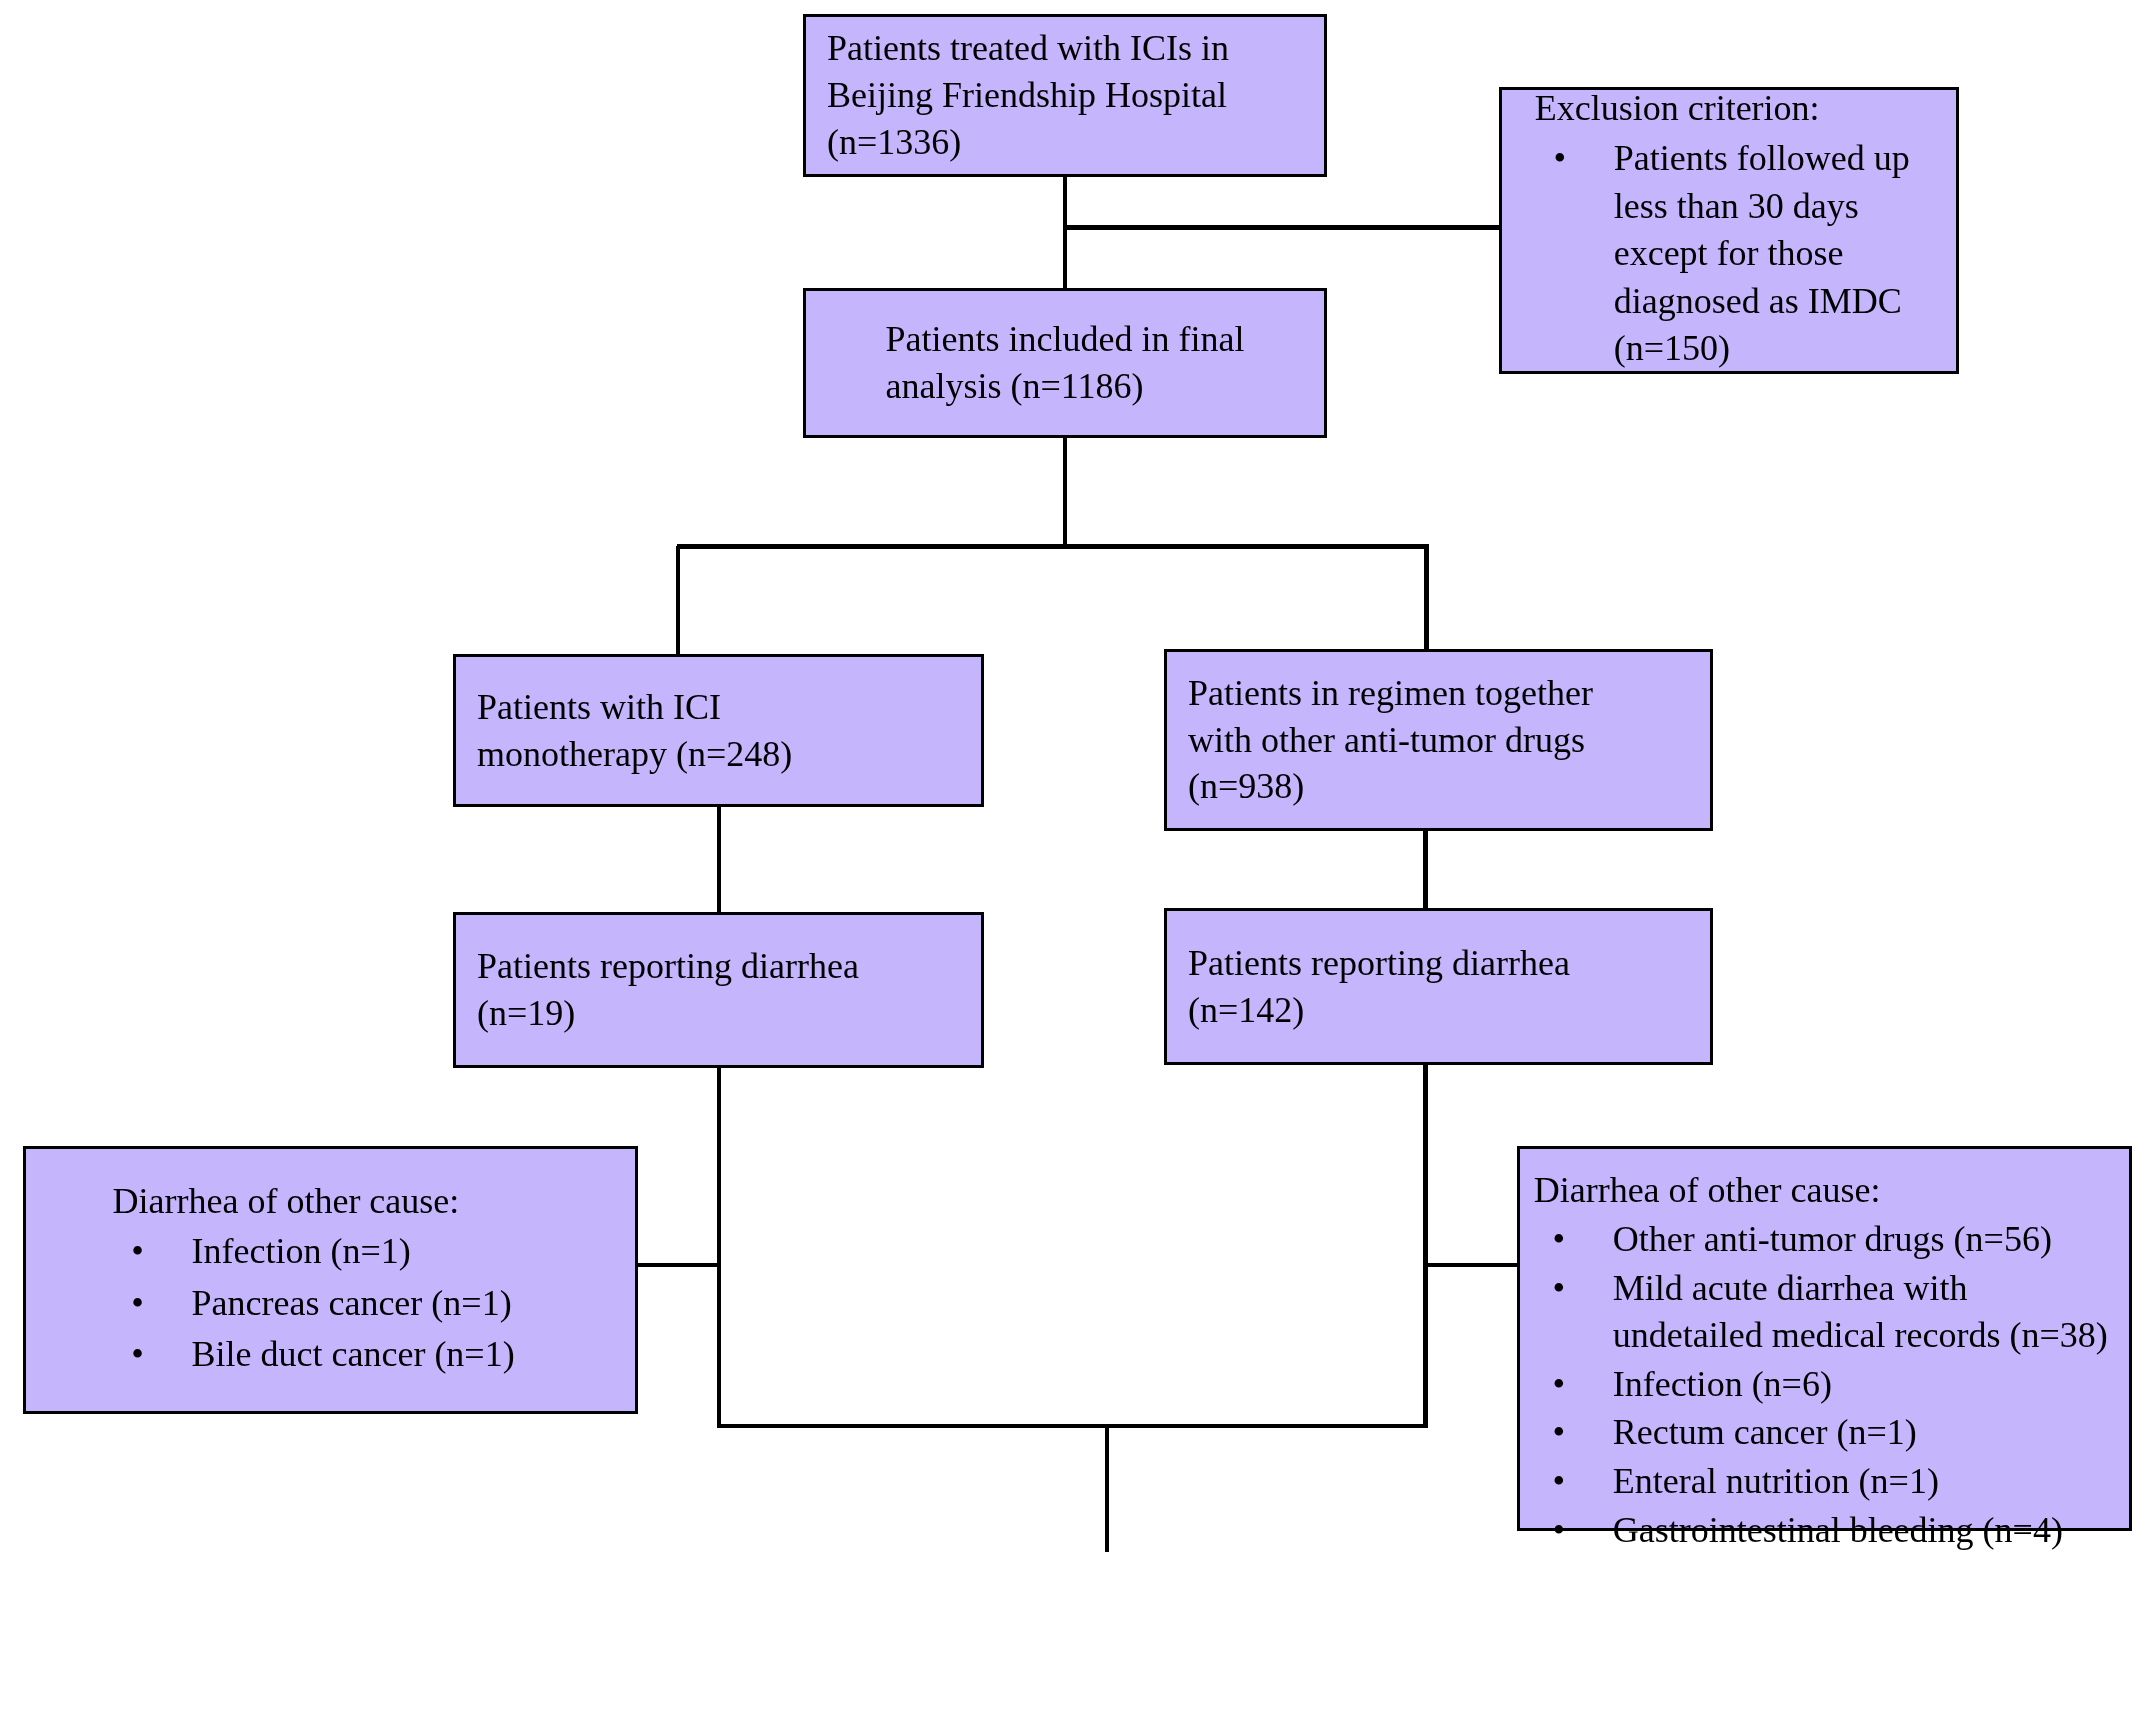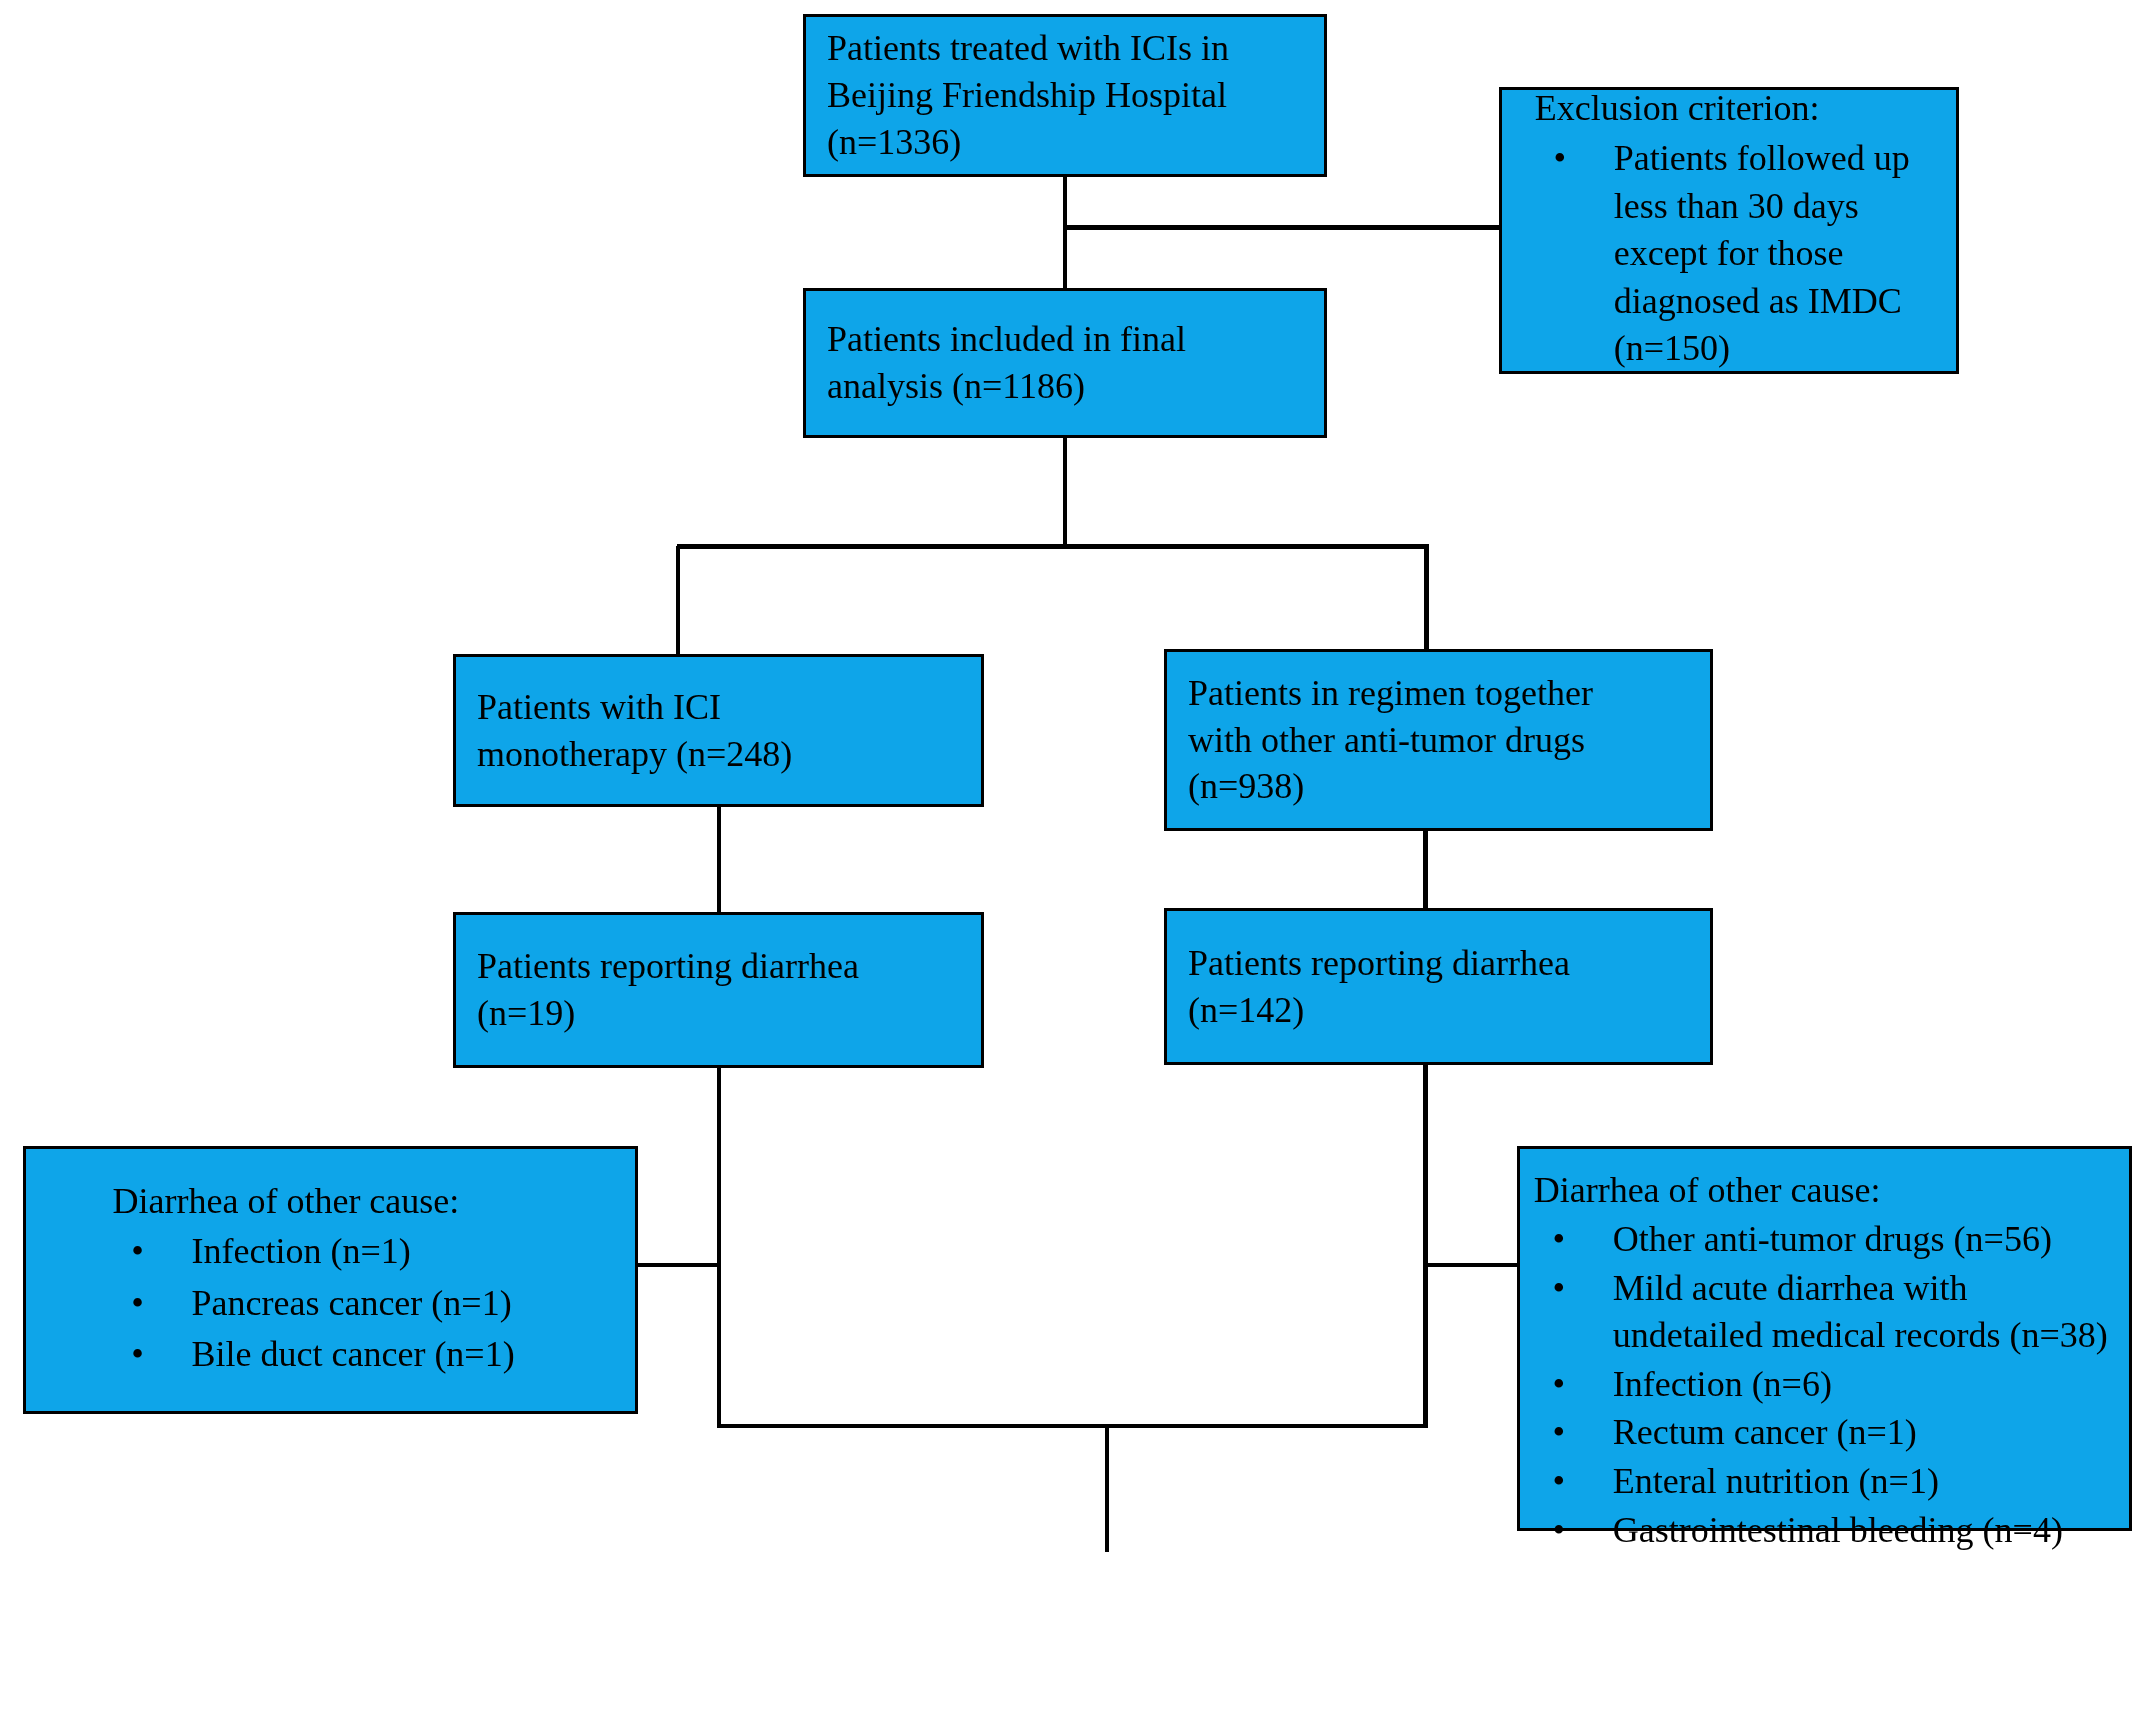--- a/index.html
+++ b/index.html
@@ -23,21 +23,21 @@
     position: absolute;
     left: 0;
     top: 0;
     width: 2151px;
     height: 1714px;
     pointer-events: none;
   }
   .node {
     position: absolute;
     box-sizing: border-box;
-    background: #0ea5e9;
+    background: #c4b5fd;
     border: 3.1px solid #000000;
     display: flex;
     flex-direction: column;
     justify-content: center;
   }
   .node .body {
     padding: 0 21px;
   }
   .ntext {
     font-size: 36px;
@@ -123,21 +123,21 @@
       <div class="listhead">Exclusion criterion:</div>
       <ul class="blist">
         <li>
           <span class="bullet">•</span>
           <span>Patients followed up less than 30 days except for those diagnosed as IMDC (n=150)</span>
         </li>
       </ul>
     </div>
   </div>
 
-  <div class="node" style="left:803px; top:288px; width:524px; height:150px;">
+  <div class="node" style="left:803px; top:288px; width:524px; height:150px;align-items:center;">
     <div class="body">
       <div class="ntext">Patients included in final
 analysis (n=1186)</div>
     </div>
   </div>
 
   <div class="node" style="left:453px; top:654px; width:531px; height:153px;">
     <div class="body">
       <div class="ntext">Patients with ICI
 monotherapy (n=248)</div>

